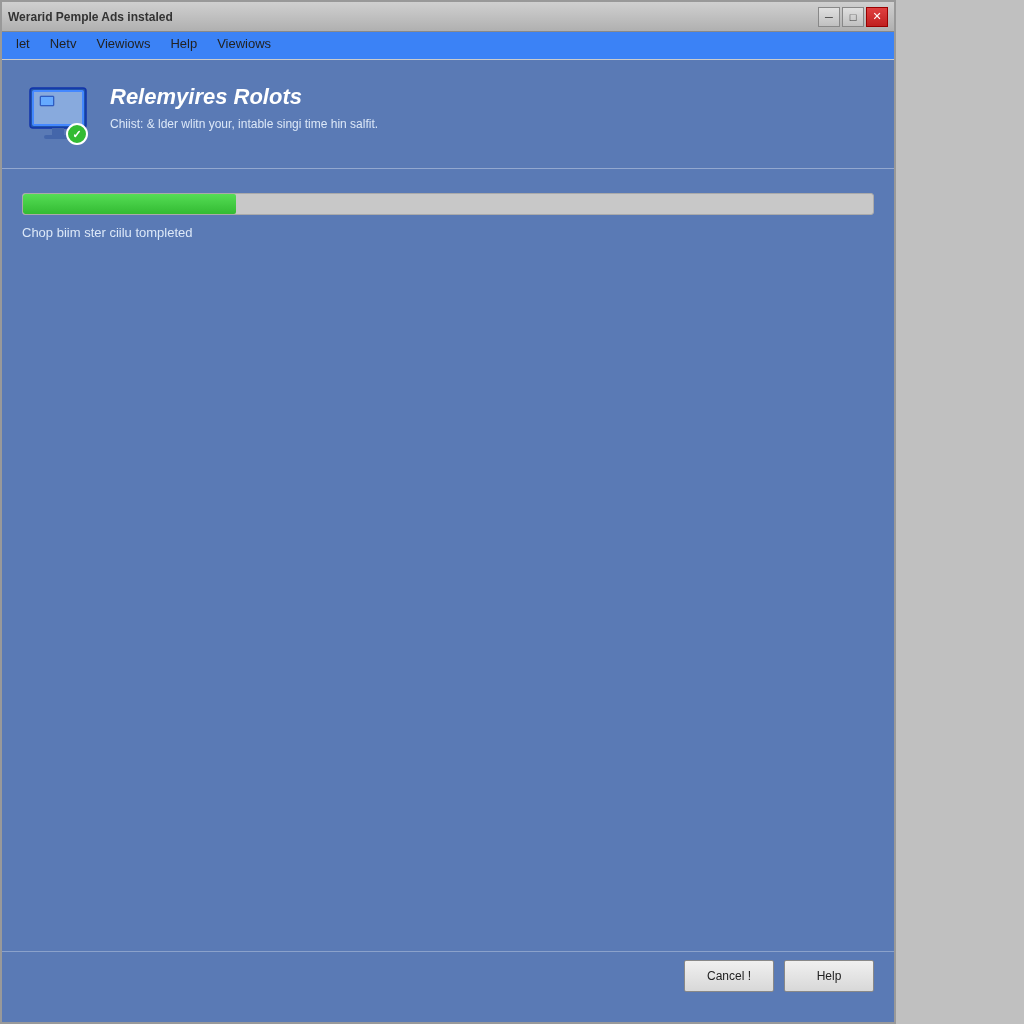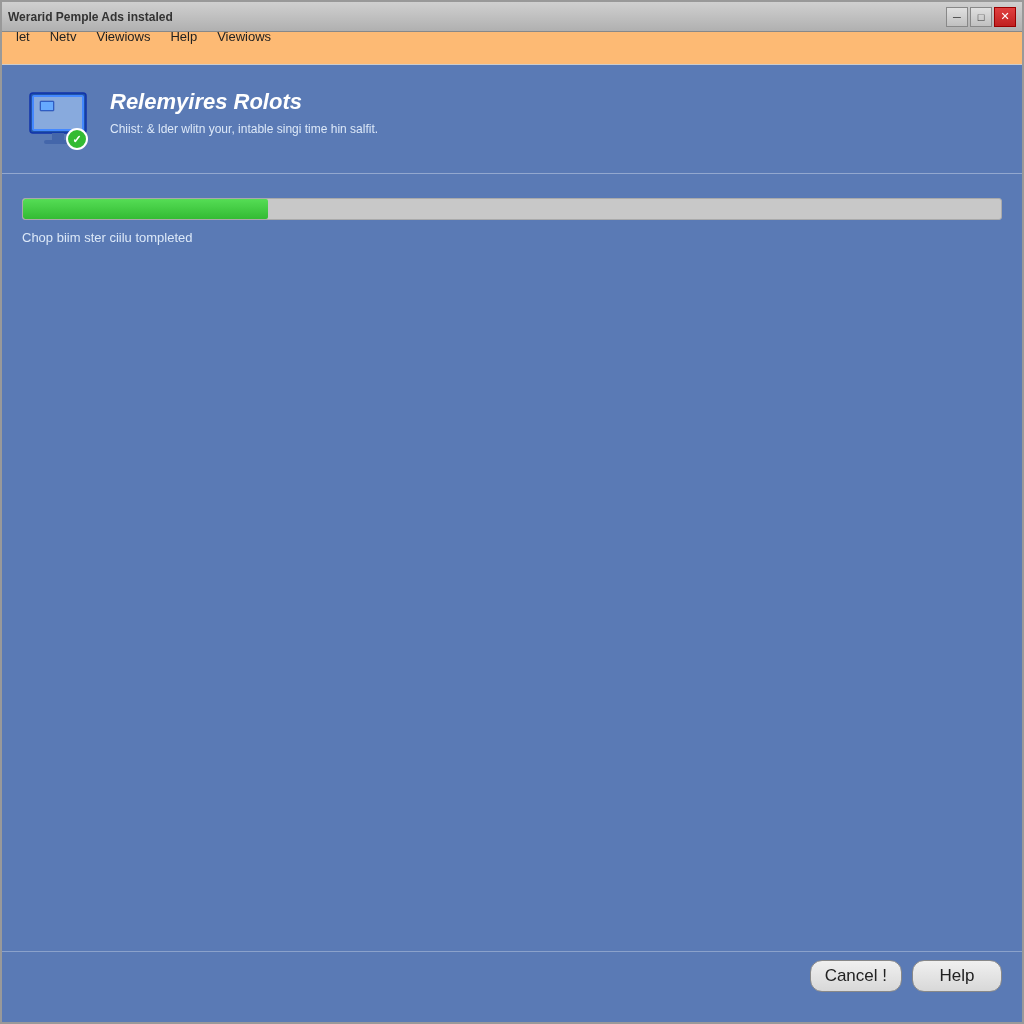--- a/index.html
+++ b/index.html
@@ -6,21 +6,21 @@
     body {
       width: 1024px;
       height: 1024px;
       background: #c0c0c0;
       font-family: 'Segoe UI', Tahoma, Arial, sans-serif;
       overflow: hidden;
     }
 
     
     .window {
-      width: 1024px;
+      width: 896px;
       height: 1024px;
       display: flex;
       flex-direction: column;
       border: 2px solid #999;
     }
 
     .title-bar {
       height: 30px;
       background: linear-gradient(to bottom, #d0d0d0, #b0b0b0);
       display: flex;
@@ -57,24 +57,24 @@
 
     .title-btn.close {
       background: linear-gradient(to bottom, #e04040, #c02020);
       color: white;
       border-color: #900;
     }
 
     
     .menu-bar {
       height: 28px;
-      background: #fdba74;
-      display: flex;
-      align-items: flex-end;
-      padding: 16px 4px;
+      background: #3b82f6;
+      display: flex;
+      align-items: flex-start;
+      padding: 0 4px;
       border-bottom: 1px solid #ccc;
       flex-shrink: 0;
     }
 
     .menu-item {
       padding: 4px 10px;
       font-size: 13px;
       color: #222;
       cursor: pointer;
     }
@@ -162,24 +162,24 @@
       display: flex;
       gap: 10px;
     }
 
     .btn {
       min-width: 90px;
       height: 32px;
       padding: 0 14px;
       border: 1px solid #888;
       background: linear-gradient(to bottom, #f0f0f0, #d8d8d8);
-      font-size: 17px;
+      font-size: 12px;
       color: #222;
       cursor: pointer;
-      border-radius: 12px;
+      border-radius: 2px;
     }
 
     .bottom-divider {
       position: absolute;
       bottom: 70px;
       left: 0;
       right: 0;
       height: 1px;
       background: rgba(255,255,255,0.3);
     }

